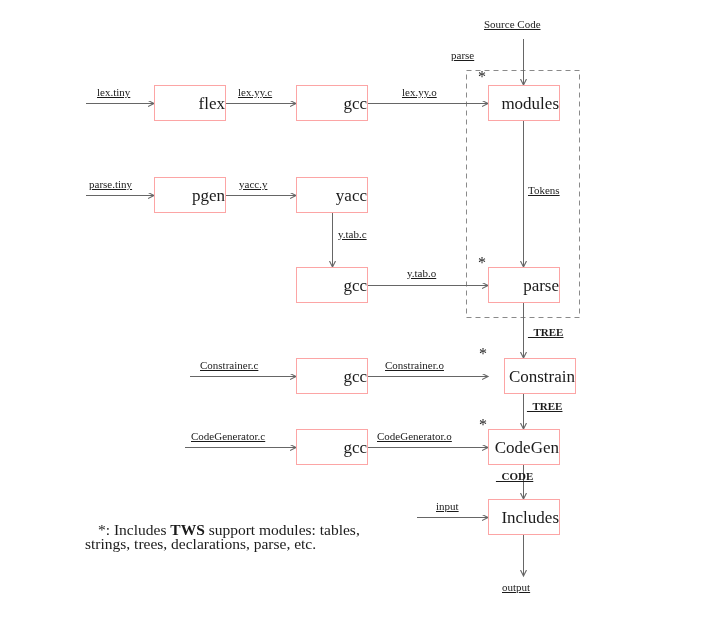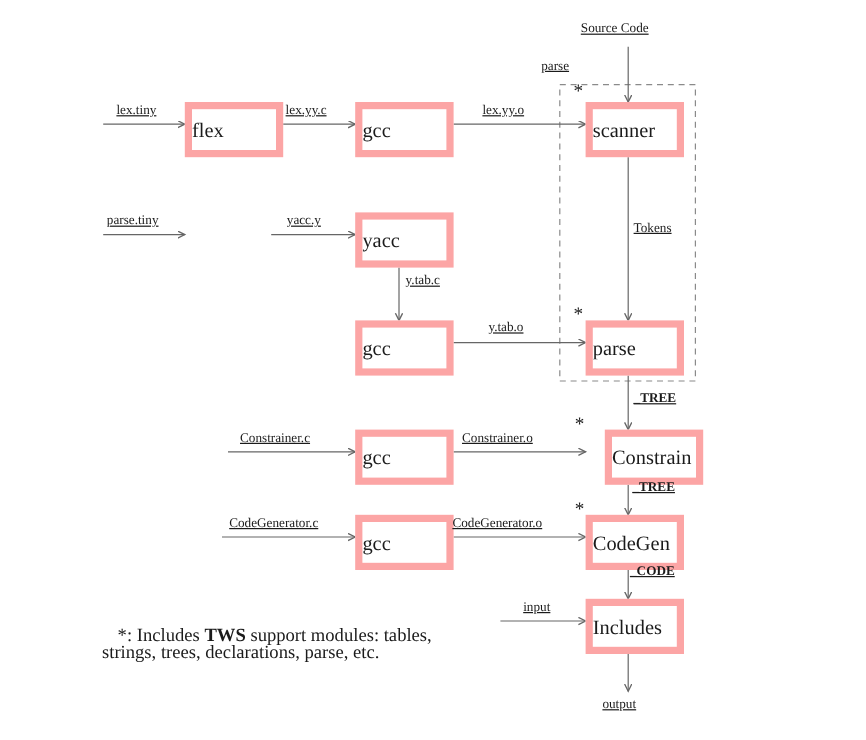--- a/index.html
+++ b/index.html
@@ -17,25 +17,25 @@
     overflow: hidden;
   }
   #wires {
     position: absolute;
     left: 0; top: 0;
   }
   .box {
     position: absolute;
     width: 70px;
     height: 34px;
-    border: 6px solid #fca5a5;
+    border: 1px solid #fca5a5;
     background: #ffffff;
     display: flex;
     align-items: center;
-    justify-content: flex-start;
+    justify-content: flex-end;
     font-size: 17px;
     line-height: 1;
     white-space: nowrap;
   }
   .lbl {
     position: absolute;
     font-size: 11px;
     line-height: 1.05;
     white-space: nowrap;
     text-decoration: underline;
@@ -90,21 +90,24 @@
     </g>
   </svg>
 
   <div class="box" style="left:154px;top:85px">
       <span>flex</span>
     </div>
   <div class="box" style="left:296px;top:85px">
       <span>gcc</span>
     </div>
   <div class="box" style="left:488px;top:85px">
-      <span>scanner</span>
+      <span>modules</span>
+    </div>
+  <div class="box" style="left:154px;top:177px">
+      <span>pgen</span>
     </div>
   <div class="box" style="left:296px;top:177px">
       <span>yacc</span>
     </div>
   <div class="box" style="left:296px;top:267px">
       <span>gcc</span>
     </div>
   <div class="box" style="left:488px;top:267px">
       <span>parse</span>
     </div>
@@ -138,19 +141,19 @@
   <div class="lbl" style="left:239px;top:179px">yacc.y</div>
   <div class="lbl" style="left:338px;top:229px">y.tab.c</div>
   <div class="lbl" style="left:528px;top:185px">Tokens</div>
   <div class="lbl" style="left:407px;top:268px">y.tab.o</div>
   <div class="lbl bold" style="left:528px;top:327px">_TREE</div>
   <div class="lbl" style="left:200px;top:360px">Constrainer.c</div>
   <div class="lbl" style="left:385px;top:360px">Constrainer.o</div>
   <div class="lbl bold" style="left:527px;top:401px">_TREE</div>
   <div class="lbl" style="left:191px;top:431px">CodeGenerator.c</div>
   <div class="lbl" style="left:377px;top:431px">CodeGenerator.o</div>
-  <div class="lbl bold" style="left:525px;top:471px">_CODE</div>
+  <div class="lbl bold" style="left:496px;top:471px">_CODE</div>
   <div class="lbl" style="left:436px;top:501px">input</div>
   <div class="lbl" style="left:502px;top:582px">output</div>
 
   <div class="footnote"><span>*: Includes </span><b>TWS</b><span> support modules: tables, strings, trees, declarations, parse, etc.</span></div>
 
 </div>
 
 </body></html>

